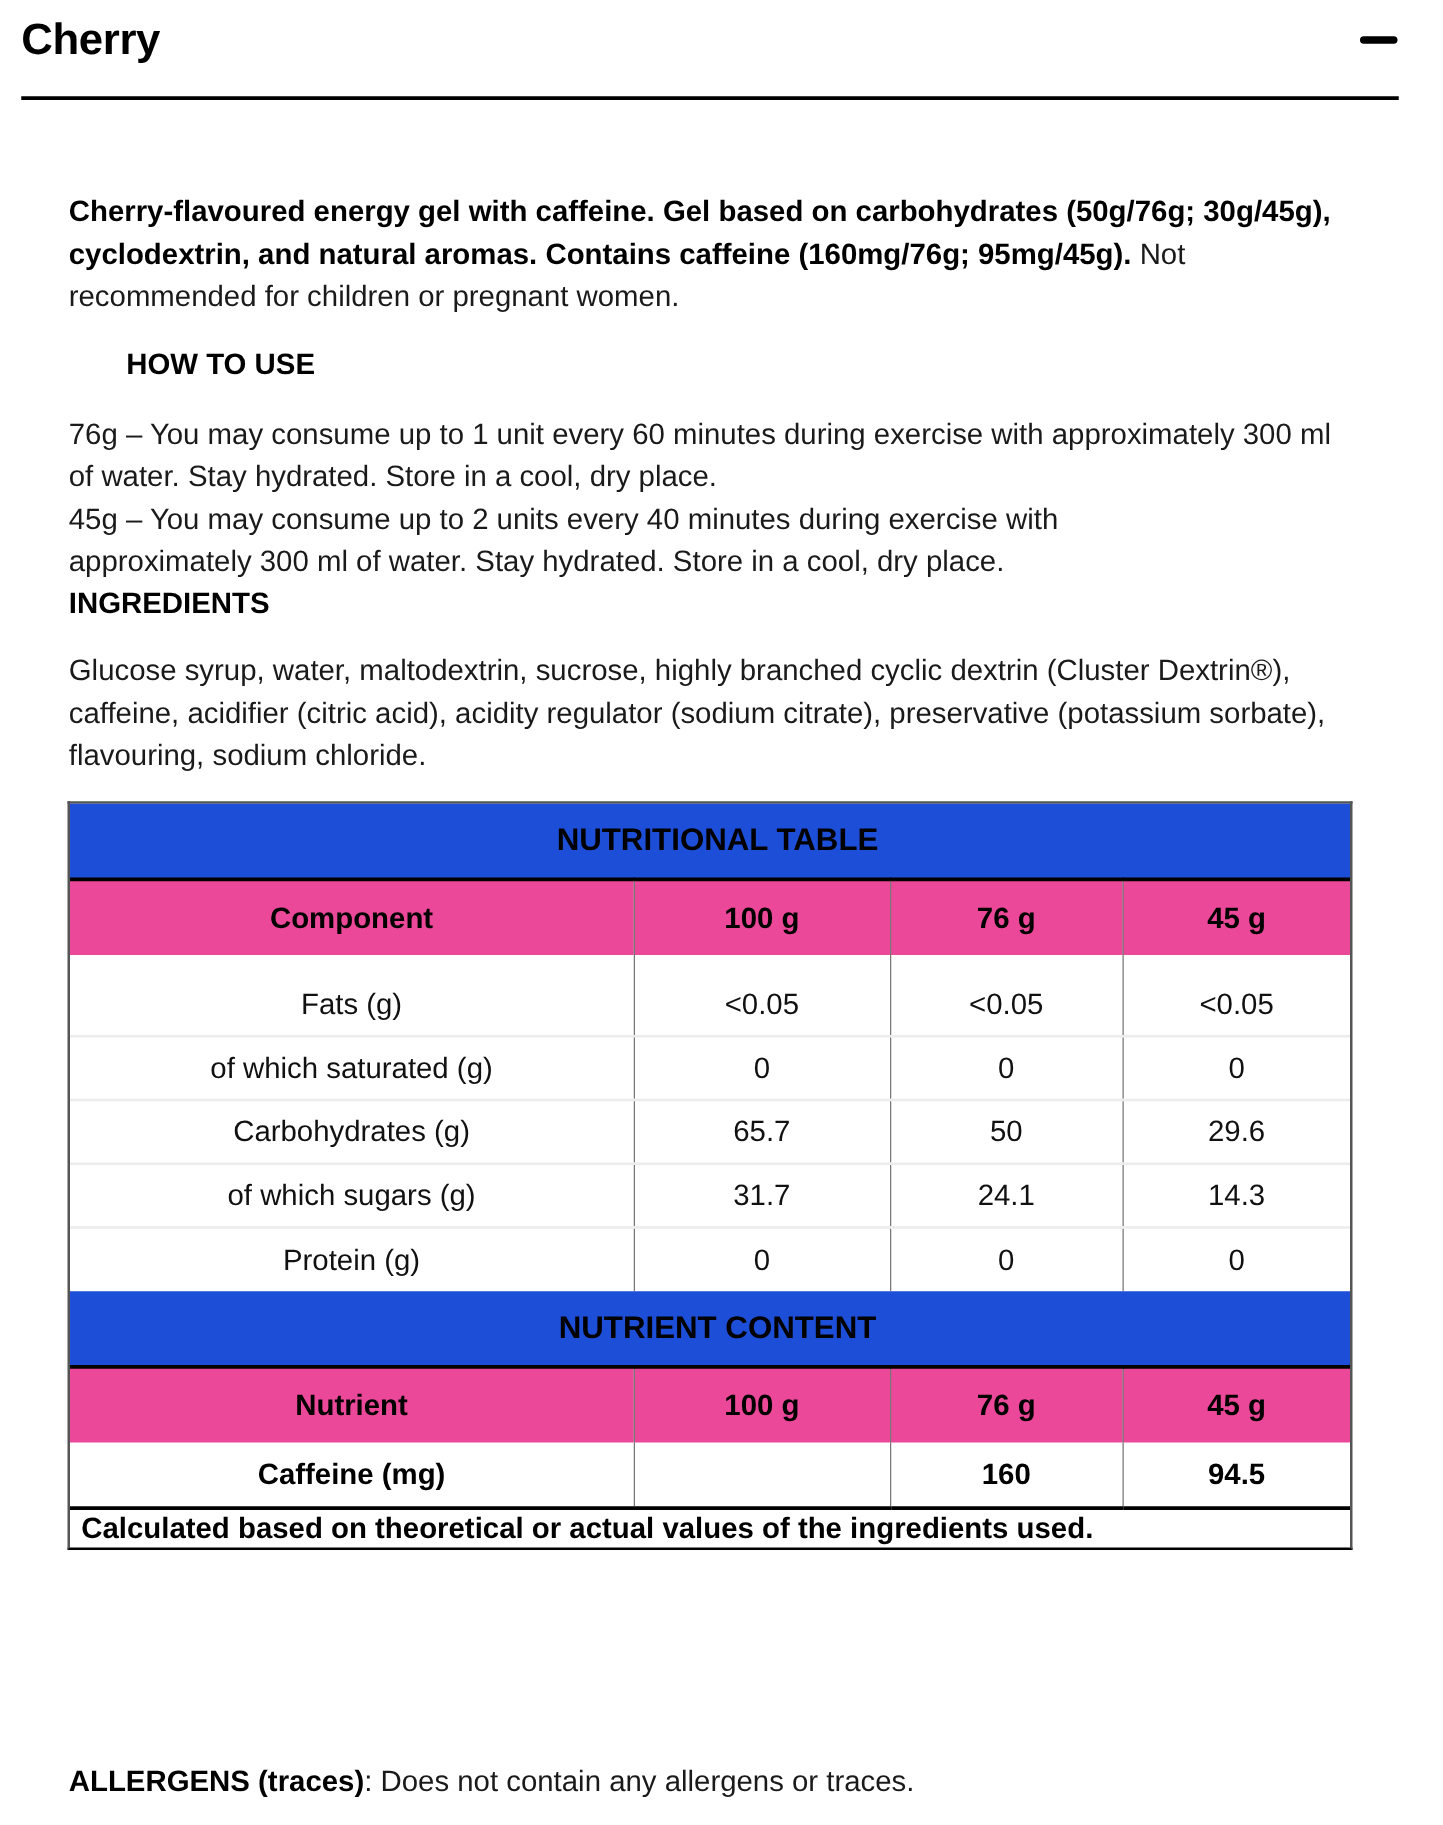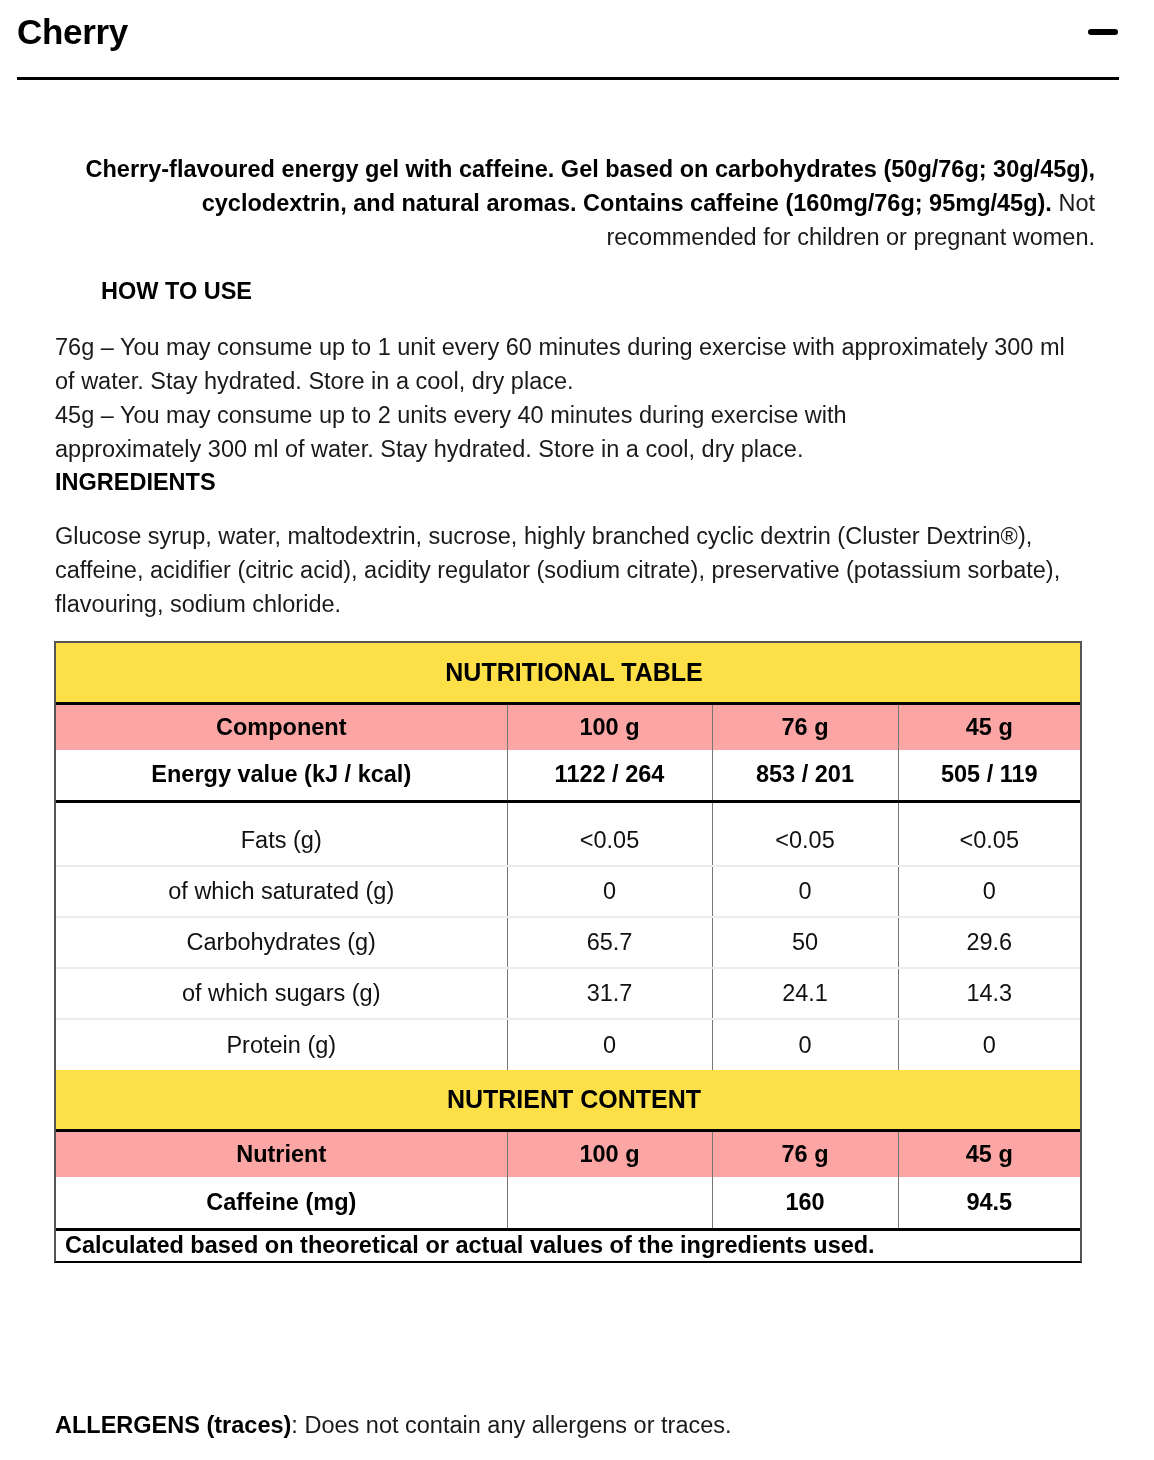--- a/index.html
+++ b/index.html
@@ -30,26 +30,26 @@
 
     .table-wrap {
       position: absolute; left: 54px; top: 641px; width: 1028px;
       border: 2px solid #555555;
       border-bottom: 2px solid #000000;
     }
     table { border-collapse: collapse; width: 100%; table-layout: fixed; }
     col.c1 { width: 451px; } col.c2 { width: 205px; } col.c3 { width: 186px; } col.c4 { width: 182px; }
     td, th { text-align: center; font-size: 23.5px; color: #111; vertical-align: middle; }
     .title-row td {
-      background: #fde047; font-weight: bold; height: 60px; font-size: 25px; color: #000;
+      background: #1d4ed8; font-weight: bold; height: 60px; font-size: 25px; color: #000;
       border-bottom: 3px solid #000000;
       padding-left: 12px;
     }
     .head-row td {
-      background: #fca5a5; font-weight: bold; height: 47px; color: #000;
+      background: #ec4899; font-weight: bold; height: 61px; color: #000;
       border-right: 1.5px solid #777777;
     }
     .head-row td:last-child, .energy-row td:last-child, .data-row td:last-child, .caf-row td:last-child { border-right: none; }
     .energy-row td {
       font-weight: bold; height: 51px; color: #000;
       border-right: 1.5px solid #777777;
       border-bottom: 3px solid #000000;
     }
     .data-row td {
       height: 51px; border-right: 1.5px solid #777777;
@@ -68,21 +68,21 @@
   </style>
 </head>
 <body>
 
 <div class="accordion-header">
   <div class="accordion-title">Cherry</div>
   <div class="collapse-icon"></div>
 </div>
 
 <div>
-  <div class="p intro" style="left:55px;text-align:right;">
+  <div class="p intro" style="left:55px;">
     <span class="b">Cherry-flavoured energy gel with caffeine. Gel based on carbohydrates (50g/76g; 30g/45g), cyclodextrin, and natural aromas. Contains caffeine (160mg/76g; 95mg/45g).</span><span> Not recommended for children or pregnant women.</span>
   </div>
 
   <div class="p howto-heading" style="left:55px;margin-left:46px;">HOW TO USE</div>
   <div class="p howto-text" style="left:55px; width:1030px;">
     <div>76g – You may consume up to 1 unit every 60 minutes during exercise with approximately 300 ml of water. Stay hydrated. Store in a cool, dry place.</div>
     <div style="width:900px;">45g – You may consume up to 2 units every 40 minutes during exercise with approximately 300 ml of water. Stay hydrated. Store in a cool, dry place.</div>
   </div>
 
   <div class="p ingredients-heading" style="left:55px;">INGREDIENTS</div>
@@ -99,26 +99,20 @@
       </colgroup>
     <tbody>
         <tr class="title-row">
       <td colspan="4">NUTRITIONAL TABLE</td>
     </tr>
     <tr class="head-row">
       <td>Component</td>
       <td>100 g</td>
       <td>76 g</td>
       <td>45 g</td>
-    </tr>
-    <tr class="energy-row">
-      <td>Energy value (kJ / kcal)</td>
-      <td>1122 / 264</td>
-      <td>853 / 201</td>
-      <td>505 / 119</td>
     </tr>
     <tr class="data-row first">
       <td>Fats (g)</td>
       <td>&lt;0.05</td>
       <td>&lt;0.05</td>
       <td>&lt;0.05</td>
     </tr>
     <tr class="data-row">
       <td>of which saturated (g)</td>
       <td>0</td>

